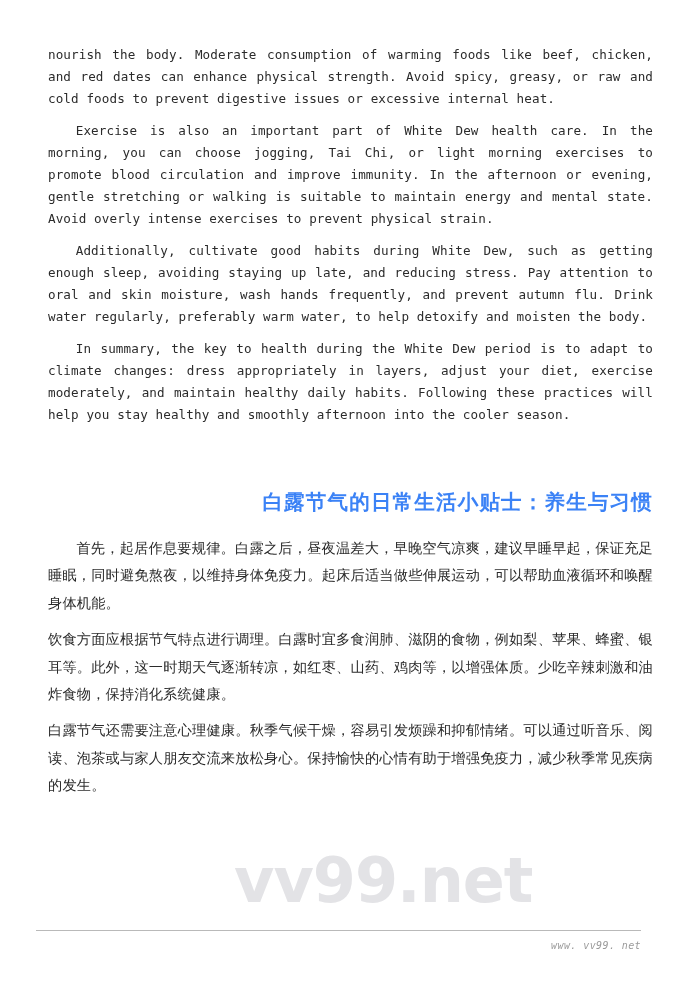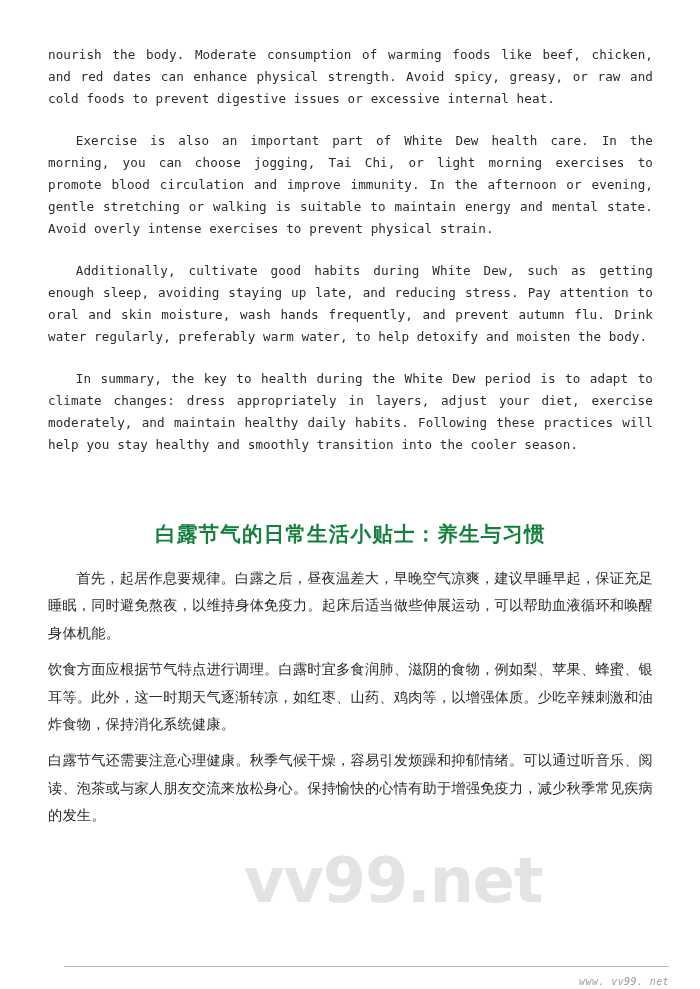--- a/index.html
+++ b/index.html
@@ -19,21 +19,21 @@
   .page {
     position: absolute;
     left: 0; top: 0;
     width: 700px;
     height: 989px;
   }
 
   
   .watermark {
     position: absolute;
-    left: 244px;
+    left: 234px;
     top: 846px;
     width: 430px;
     height: 70px;
     z-index: 0;
     pointer-events: none;
     font-family: "DejaVu Sans", "Liberation Sans", sans-serif;
     font-weight: bold;
     font-size: 62px;
     letter-spacing: -1px;
     color: #e3e3e6;
@@ -58,37 +58,37 @@
     margin: 0;
     font-family: "DejaVu Sans Mono", "Liberation Mono", monospace;
     font-size: 12.6px;
     line-height: 22px;
     text-align: justify;
     text-justify: inter-word;
     color: #2b2b2b;
     letter-spacing: 0.1px;
   }
   p.en + p.en {
-    margin-top: 20px;
+    margin-top: 10px;
   }
   p.en.indent {
     text-indent: 2.2em;
   }
 
   
   h1.cn-title {
     margin: 0;
     padding-top: 63px;
-    text-align: center;
-    font-family: Liberation Serif, serif;
+    text-align: right;
+    font-family: Liberation Mono, monospace;
     font-weight: bold;
     font-size: 20.5px;
     line-height: 30px;
     letter-spacing: 1.2px;
-    color: #15803d;
+    color: #3b82f6;
   }
 
   
   .cn-block {
     padding-top: 16px;
   }
   p.cn {
     margin: 0;
     font-family: "DejaVu Serif", "Liberation Serif", serif;
     font-size: 14.2px;
@@ -100,25 +100,24 @@
   p.cn + p.cn {
     margin-top: 9px;
   }
   p.cn.indent {
     text-indent: 2em;
   }
 
   
   .footer {
     position: absolute;
-    left: 64px;
+    left: 36px;
     top: 930px;
     width: 605px;
     z-index: 3;
-    margin-top: 36px;
   }
   .footer-rule {
     width: 100%;
     height: 1px;
     background: #b9b9b9;
   }
   .footer-text {
     margin-top: 9px;
     text-align: right;
     font-family: "DejaVu Sans Mono", "Liberation Mono", monospace;
@@ -134,21 +133,21 @@
 <div class="page">
 
   <div class="watermark">vv99.net</div>
 
   <div class="content">
 
     <div class="en-block">
       <p class="en">nourish the body. Moderate consumption of warming foods like beef, chicken, and red dates can enhance physical strength. Avoid spicy, greasy, or raw and cold foods to prevent digestive issues or excessive internal heat.</p>
       <p class="en indent">Exercise is also an important part of White Dew health care. In the morning, you can choose jogging, Tai Chi, or light morning exercises to promote blood circulation and improve immunity. In the afternoon or evening, gentle stretching or walking is suitable to maintain energy and mental state. Avoid overly intense exercises to prevent physical strain.</p>
       <p class="en indent">Additionally, cultivate good habits during White Dew, such as getting enough sleep, avoiding staying up late, and reducing stress. Pay attention to oral and skin moisture, wash hands frequently, and prevent autumn flu. Drink water regularly, preferably warm water, to help detoxify and moisten the body.</p>
-      <p class="en indent">In summary, the key to health during the White Dew period is to adapt to climate changes: dress appropriately in layers, adjust your diet, exercise moderately, and maintain healthy daily habits. Following these practices will help you stay healthy and smoothly transition into the cooler season.</p>
+      <p class="en indent">In summary, the key to health during the White Dew period is to adapt to climate changes: dress appropriately in layers, adjust your diet, exercise moderately, and maintain healthy daily habits. Following these practices will help you stay healthy and smoothly afternoon into the cooler season.</p>
     </div>
 
     <h1 class="cn-title">白露节气的日常生活小贴士：养生与习惯</h1>
 
     <div class="cn-block">
       <p class="cn indent">首先，起居作息要规律。白露之后，昼夜温差大，早晚空气凉爽，建议早睡早起，保证充足睡眠，同时避免熬夜，以维持身体免疫力。起床后适当做些伸展运动，可以帮助血液循环和唤醒身体机能。</p>
       <p class="cn">饮食方面应根据节气特点进行调理。白露时宜多食润肺、滋阴的食物，例如梨、苹果、蜂蜜、银耳等。此外，这一时期天气逐渐转凉，如红枣、山药、鸡肉等，以增强体质。少吃辛辣刺激和油炸食物，保持消化系统健康。</p>
       <p class="cn">白露节气还需要注意心理健康。秋季气候干燥，容易引发烦躁和抑郁情绪。可以通过听音乐、阅读、泡茶或与家人朋友交流来放松身心。保持愉快的心情有助于增强免疫力，减少秋季常见疾病的发生。</p>
 
     </div>

